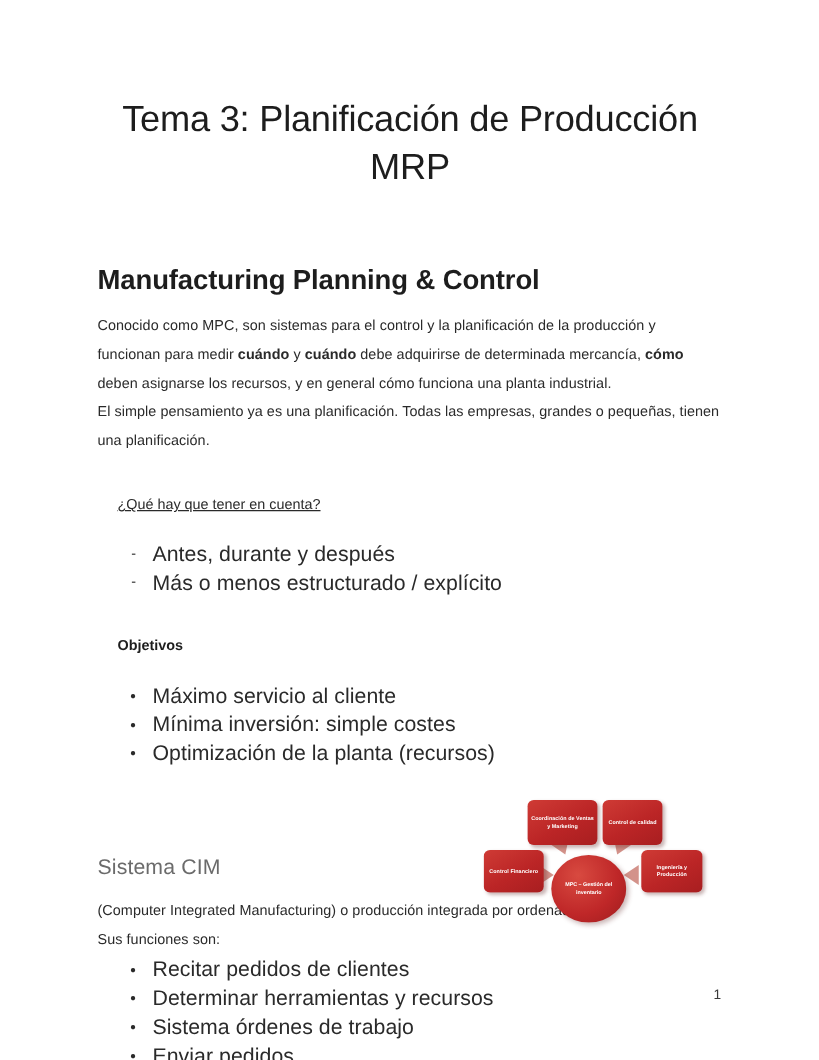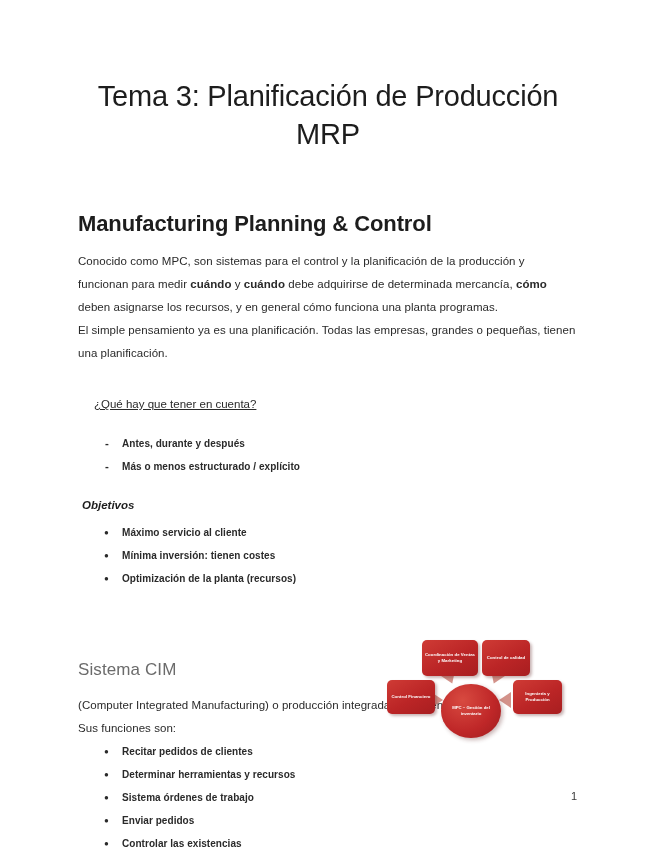--- a/index.html
+++ b/index.html
@@ -69,42 +69,40 @@
   .para b { font-weight: 700; }
 
   .underline-head {
     margin: 16px;
     font-size: 11.5px;
     line-height: 23px;
     color: #2a2a2a;
     text-decoration: underline;
   }
   .bold-head {
-    margin: 4px;
+    margin: 16px;
     font-size: 11.5px;
     line-height: 23px;
     font-weight: 700;
     color: #1d1d1d;
-    font-style: italic;
   }
 
   
   ul.blist, ul.dlist {
     margin: 0;
     padding: 0;
     list-style: none;
   }
   ul.blist > li, ul.dlist > li {
     position: relative;
-    font-size: 10px;
+    font-size: 17px;
     line-height: 23px;
     color: #2a2a2a;
     padding-left: 44px;
     letter-spacing: 0.05px;
-    font-weight: bold;
   }
   ul.blist > li::before {
     content: "\25CF";
     position: absolute;
     left: 26px;
     top: 0;
     font-size: 8px;
     line-height: 23px;
     color: #2a2a2a;
   }
@@ -228,40 +226,40 @@
       <span>Tema 3: Planificación de Producción</span>
       <span class="line2">MRP</span>
     </h1>
 
     <div class="spacer-md"></div>
 
     <h2 class="h1-section">Manufacturing Planning &amp; Control</h2>
 
     <div class="spacer-sm"></div>
 
-    <p class="para"><span>Conocido como MPC, son sistemas para el control y la planificación de la producción y funcionan para medir </span><b>cuándo</b><span> y </span><b>cuándo</b><span> debe adquirirse de determinada mercancía, </span><b>cómo</b><span> deben asignarse los recursos, y en general cómo funciona una planta programas.</span></p>
+    <p class="para"><span>Conocido como MPC, son sistemas para el control y la planificación de la producción y funcionan para medir </span><b>cuándo</b><span> y </span><b>cuándo</b><span> debe adquirirse de determinada mercancía, </span><b>cómo</b><span> deben asignarse los recursos, y en general cómo funciona una planta industrial.</span></p>
 
     <p class="para">El simple pensamiento ya es una planificación. Todas las empresas, grandes o pequeñas, tienen una planificación.</p>
 
     <div class="spacer-sm"></div>
 
     <p class="underline-head">¿Qué hay que tener en cuenta?</p>
 
     <ul class="dlist">
       <li>Antes, durante y después</li>
       <li>Más o menos estructurado / explícito</li>
     </ul>
 
     <div class="spacer-sm"></div>
 
     <p class="bold-head">Objetivos</p>
 
     <ul class="blist">
       <li>Máximo servicio al cliente</li>
-      <li>Mínima inversión: tienen costes</li>
+      <li>Mínima inversión: simple costes</li>
       <li>Optimización de la planta (recursos)</li>
     </ul>
 
     <div class="spacer-lg"></div>
     <div class="spacer-md"></div>
 
     <h3 class="h2-section">Sistema CIM</h3>
 
     <div class="spacer-sm"></div>
 

